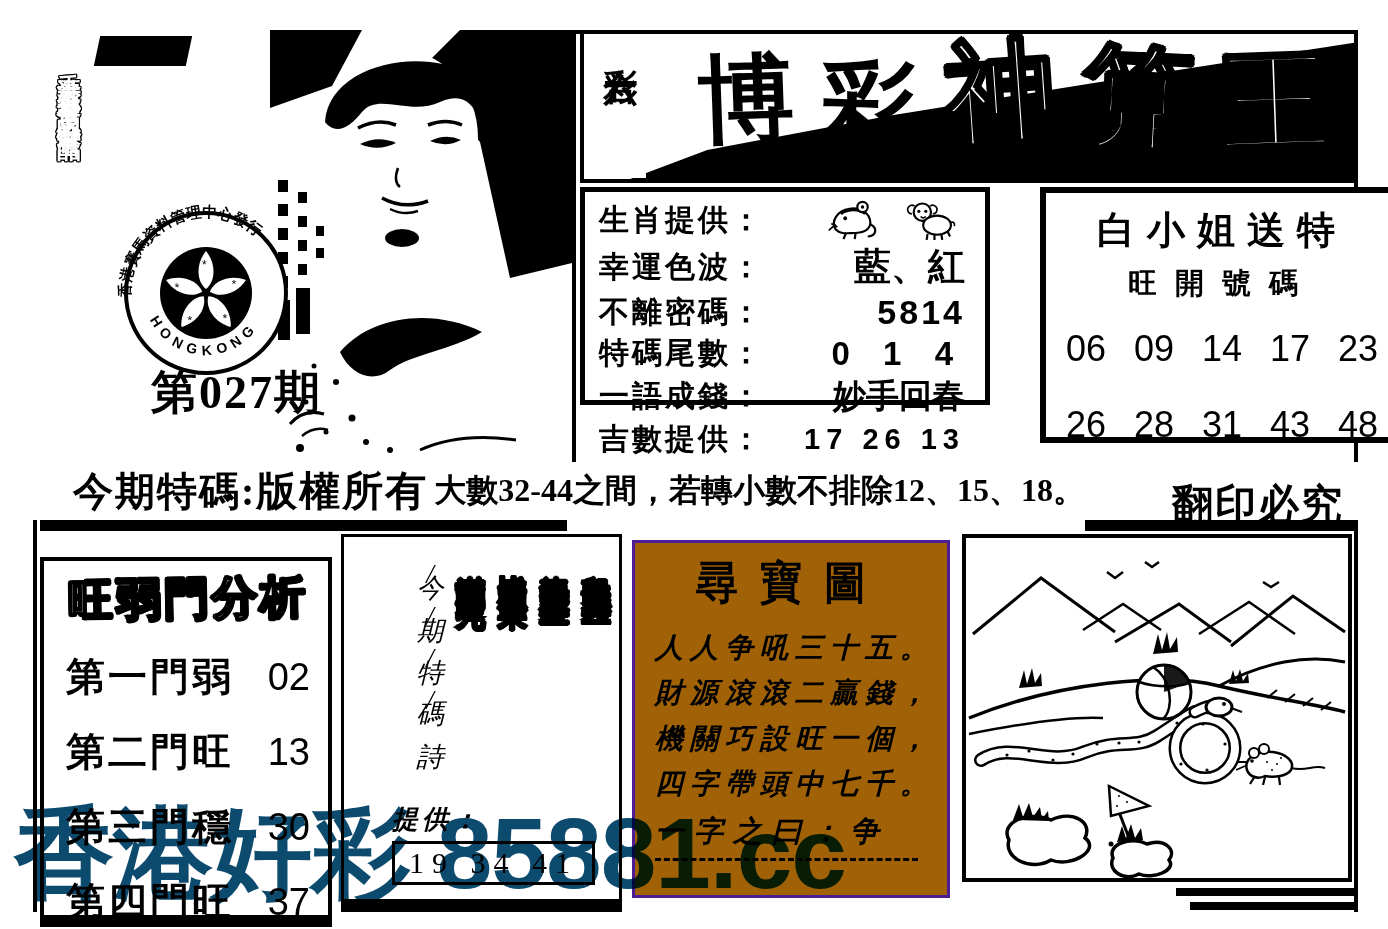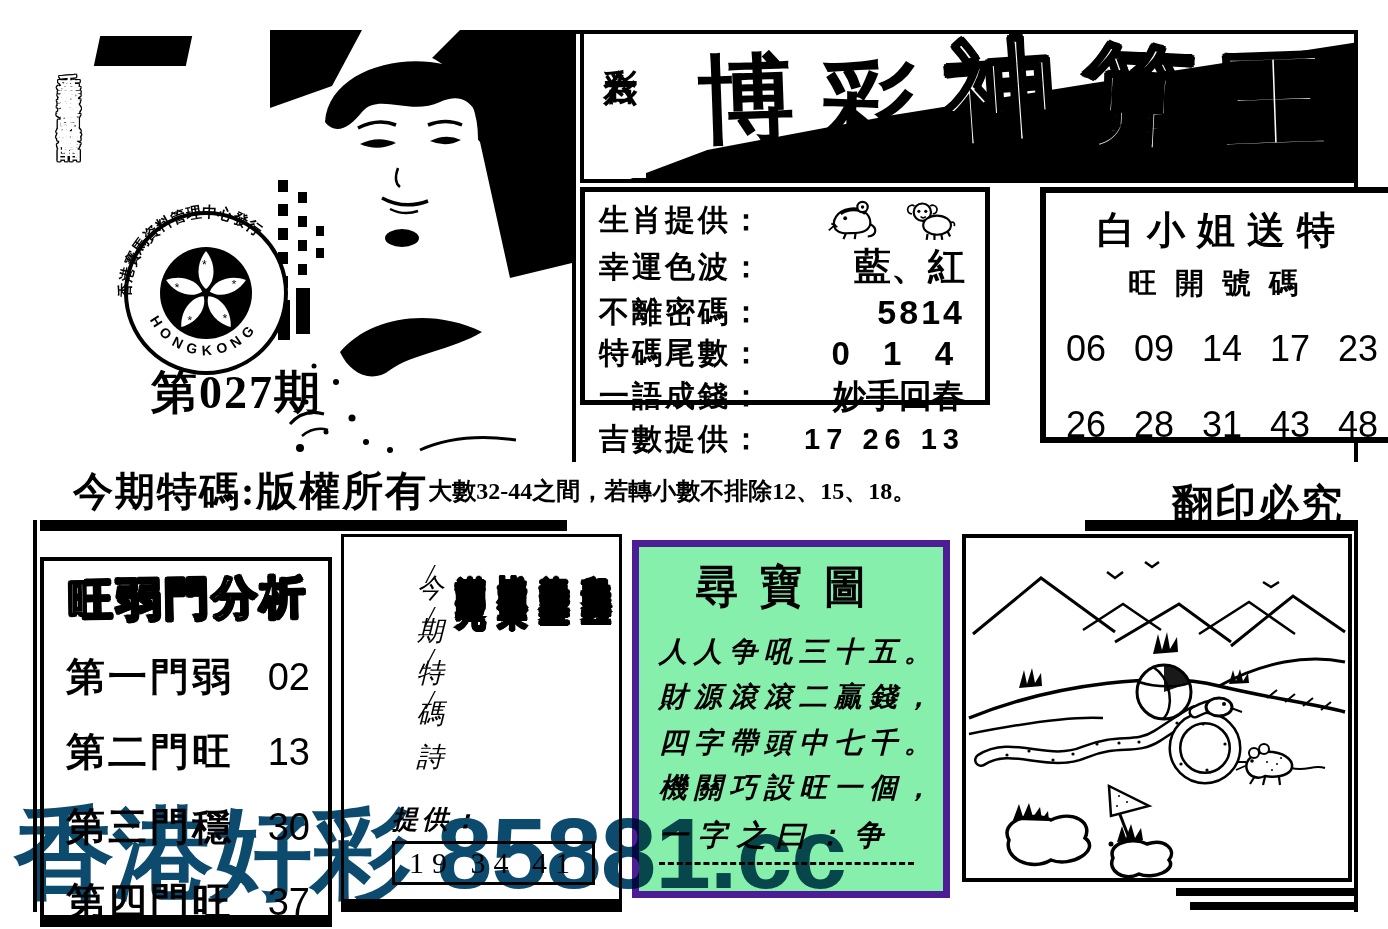--- a/index.html
+++ b/index.html
@@ -62,21 +62,21 @@
   .bxj-row { display:flex; justify-content:space-between; padding:0 20px;
     font-family:"Liberation Sans", sans-serif; font-size:36px; }
   #bxj-row1 { margin-top:24px; }
   #bxj-row2 { margin-top:34px; }
 
   
   #copyright-bar { left:33px; top:462px; width:1325px; height:58px; display:flex; align-items:center;
     padding:0 14px; white-space:nowrap; background:#fff; }
   #cr-left { font-family:"Liberation Sans", sans-serif; font-size:41px; font-weight:900; letter-spacing:2px; }
   #cr-tip-label { font-size:40px; font-weight:900; margin-left:26px; letter-spacing:2px; }
-  #cr-tip-text { font-size:24px; font-weight:bold; margin-left:0; }
+  #cr-tip-text { font-size:32px; font-weight:bold; margin-left:6px; }
   #cr-right { font-family:"Liberation Sans", sans-serif; font-size:41px; font-weight:900; margin-left:auto; letter-spacing:2px;margin-top:27px; }
   .bar-shadow { background:#000; height:11px; }
   #bar-shadow-l { left:40px; top:520px; width:527px; }
   #bar-shadow-r { left:1085px; top:520px; width:271px; }
 
   
   #analysis-box { left:40px; top:557px; width:292px; height:370px; border:4px solid #000;
     border-bottom:12px solid #000; padding:8px 18px 0 22px; background:#fff; }
   #analysis-title { text-align:center; font-size:45px; font-weight:900; letter-spacing:3px;
     color:#fff; -webkit-text-stroke:2px #000;
@@ -95,22 +95,22 @@
   .poem-line { font-size:29px; font-weight:900; letter-spacing:4px;
     color:#fff; -webkit-text-stroke:1.8px #000;
     text-shadow:1.8px 0 0 #000,-1.8px 0 0 #000,0 1.8px 0 #000,0 -1.8px 0 #000,1.3px 1.3px 0 #000,-1.3px 1.3px 0 #000,1.3px -1.3px 0 #000,-1.3px -1.3px 0 #000; }
   #poem-note { font-size:27px; letter-spacing:6px; font-style:italic; margin-left:10px; }
   #poem-provide { position:absolute; left:48px; bottom:14px; }
   #provide-label { font-size:26px; font-weight:bold; font-style:italic; letter-spacing:4px; }
   #provide-box { border:3px solid #000; padding:2px 14px; margin-top:4px;
     font-size:30px; letter-spacing:8px; }
 
   
-  #treasure-box { left:632px; top:540px; width:318px; height:358px; border:7px solid #4c1d95;
-    padding:12px 18px 0 20px; background:#86efac; }
+  #treasure-box { left:632px; top:540px; width:318px; height:358px; border:3px solid #4c1d95;
+    padding:12px 18px 0 20px; background:#a16207; }
   #treasure-title { text-align:center; font-size:42px; font-weight:900; letter-spacing:22px;
     transform:scaleY(1.08); margin-bottom:14px; }
   .tr-line { font-size:28px; letter-spacing:7px; line-height:1.62; font-style:italic; font-weight:bold; white-space:nowrap; }
   #treasure-answer { font-size:29px; font-weight:bold; font-style:italic; letter-spacing:10px; margin-top:6px; }
   #treasure-rough { border-top:3px dashed #000; margin-top:6px; width:96%; }
 
   
   #drawing-box { left:962px; top:534px; width:390px; height:348px; border:4px solid #000; background:#fff; }
   .draw-shadow { background:#000; height:8px; }
   #draw-shadow1 { left:1176px; top:888px; width:182px; }
@@ -343,22 +343,22 @@
   <div id="poem-provide">
     <div id="provide-label">提供：</div>
     <div id="provide-box">19 34 41</div>
   </div>
 </section>
 
 <section id="treasure-box" class="abs">
   <div id="treasure-title">尋寶圖</div>
   <div class="tr-line">人人争吼三十五。</div>
   <div class="tr-line">財源滾滾二贏錢，</div>
+  <div class="tr-line">機關巧設旺一個，</div>
   <div class="tr-line">四字帶頭中七千。</div>
-  <div class="tr-line">機關巧設旺一個，</div>
   <div id="treasure-answer">一字之曰：争</div>
   <div id="treasure-rough"></div>
 </section>
 
 <section id="drawing-box" class="abs">
   <svg width="382" height="340" viewBox="0 0 380 340" aria-hidden="true">
 
     <path d="M6,96 L74,40 L148,94" fill="none" stroke="#000" stroke-width="3"></path>
     <path d="M116,92 L156,66 L194,92" fill="none" stroke="#000" stroke-width="2.5"></path>
     <path d="M148,104 L212,66 L264,104" fill="none" stroke="#000" stroke-width="3"></path>

